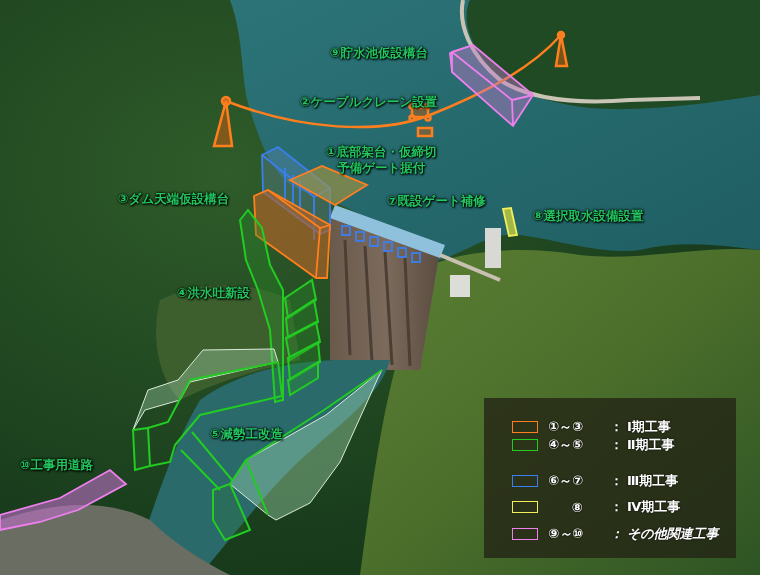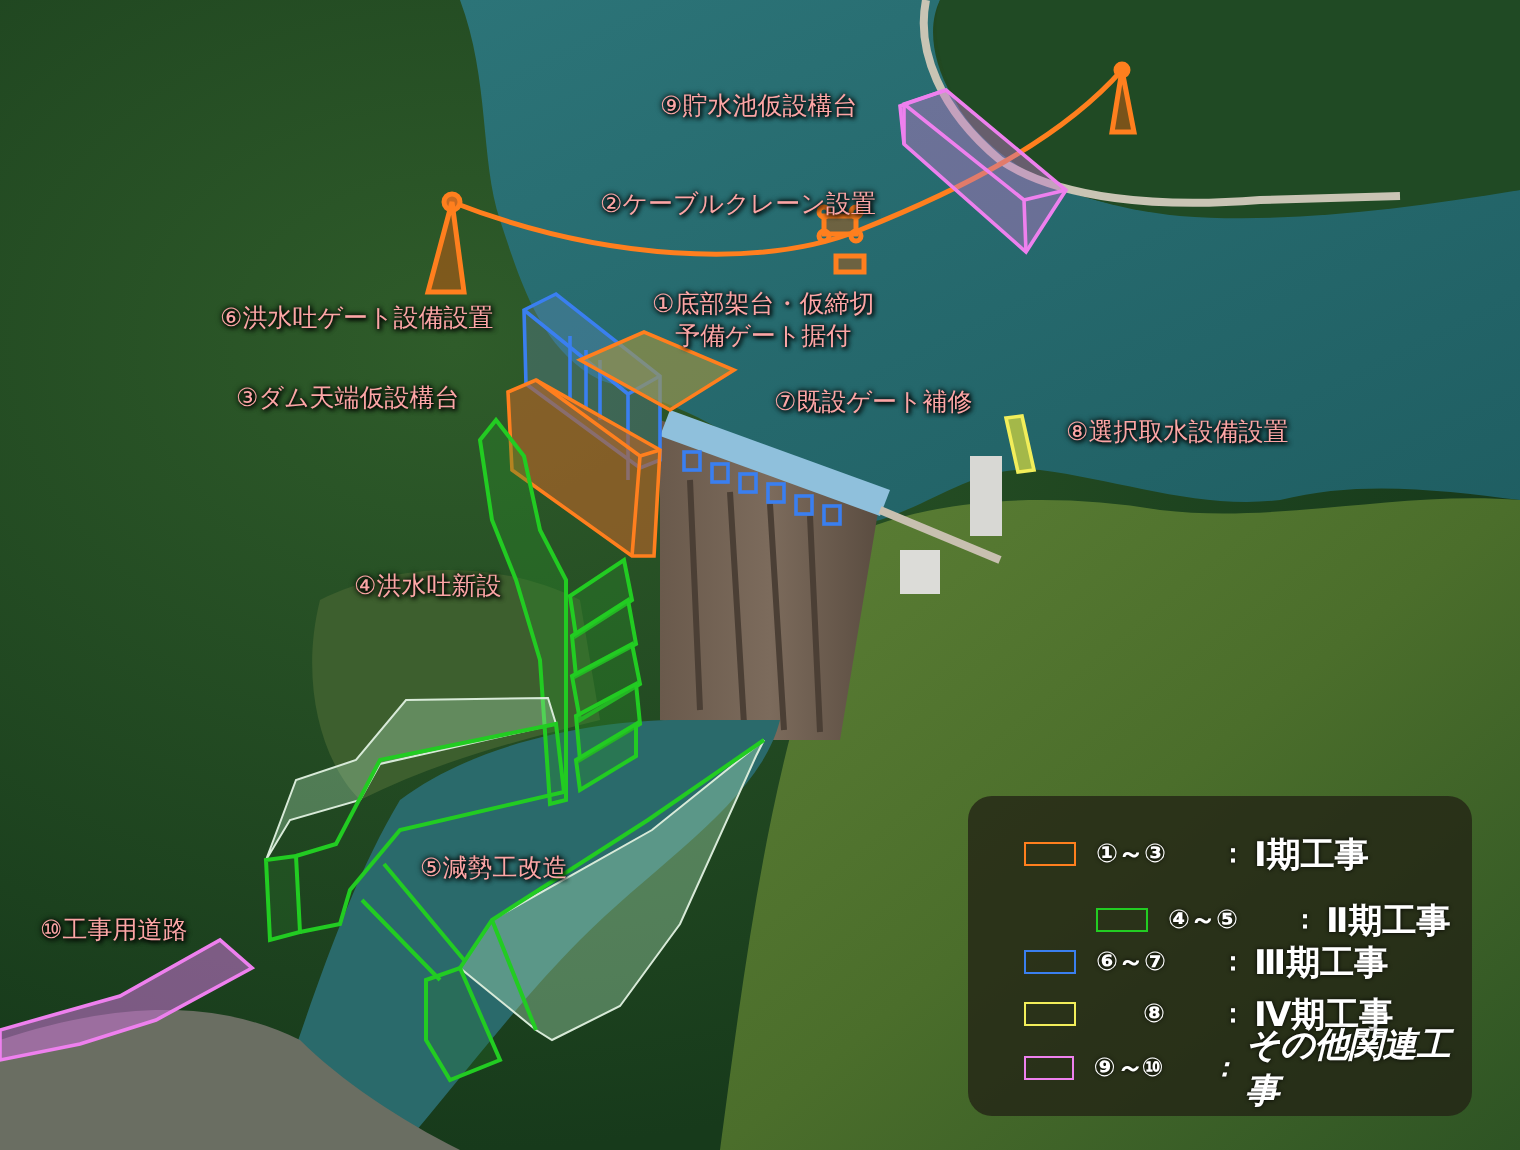--- a/index.html
+++ b/index.html
@@ -1,33 +1,33 @@
 <!DOCTYPE html>
 <html><head>
 <meta charset="utf-8">
 <style>
   html, body { margin: 0; padding: 0; }
   body { width: 760px; height: 575px; overflow: hidden; font-family: "DejaVu Sans", sans-serif; }
   .scene { position: relative; width: 760px; height: 575px; overflow: hidden; background: #2f5a2a; }
   .bg { position: absolute; inset: 0; }
   .overlay { position: absolute; inset: 0; }
   .label {
-    position: absolute; color: #fca5a5; font-weight: normal; font-size: 12.5px; white-space: nowrap;
+    position: absolute; color: #22c55e; font-weight: bold; font-size: 12.5px; white-space: nowrap;
     text-shadow: 0 0 2px #000, 0 0 3px #000, 1px 1px 2px #000; line-height: 16px;
   }
   .label.center { text-align: center; }
   .legend {
     position: absolute; left: 484px; top: 398px; width: 252px; height: 160px;
-    background: rgba(35,35,20,0.78); border-radius: 12px;
+    background: rgba(35,35,20,0.78); border-radius: 0;
   }
   .legend-row { position: absolute; left: 28px; height: 18px; display: flex; align-items: center; }
   .legend-swatch { width: 26px; height: 12px; border: 1.5px solid; box-sizing: border-box; margin-right: 10px; }
   .legend-range { color: #fff; font-weight: bold; font-size: 13px; width: 58px; text-shadow: 0 0 2px #000; }
   .legend-sep { color: #fff; font-weight: bold; font-size: 13px; margin: 0 4px; text-shadow: 0 0 2px #000; }
-  .legend-text { color: #fff; font-weight: bold; font-size: 17px; text-shadow: 0 0 2px #000; }
+  .legend-text { color: #fff; font-weight: bold; font-size: 13px; text-shadow: 0 0 2px #000; }
 </style>
 </head>
 <body>
 
 <div class="scene">
 
   <svg class="bg" width="760" height="575" viewBox="0 0 760 575">
     <defs>
       <radialGradient id="forestA" cx="30%" cy="30%" r="70%">
         <stop offset="0" stop-color="#2f5c2a"></stop>
@@ -140,40 +140,39 @@
       <path d="M503,209 L511,208 L517,235 L509,236 Z" fill="rgba(220,220,60,0.7)" stroke="#f2ee5a" stroke-width="1.8"></path>
     </g>
 
     <g>
       <path d="M0,515 L60,498 L110,470 L126,484 L78,510 L40,522 L0,530 Z" fill="rgba(190,110,200,0.6)" stroke="#ee80ee" stroke-width="1.8"></path>
     </g>
   </svg>
 
   <div class="label" style="left:330px; top:45px;">⑨貯水池仮設構台</div>
   <div class="label" style="left:264px; top:94px;margin-left:36px;">②ケーブルクレーン設置</div>
-  <div class="label" style="left:110px; top:151px;">⑥洪水吐ゲート設備設置</div>
   <div class="label" style="left:118px; top:191px;">③ダム天端仮設構台</div>
   <div class="label center" style="left:326px; top:144px;">
     <div>①底部架台・仮締切</div>
     <div>予備ゲート据付</div>
   </div>
   <div class="label" style="left:371px; top:193px;margin-left:16px;">⑦既設ゲート補修</div>
   <div class="label" style="left:533px; top:208px;">⑧選択取水設備設置</div>
   <div class="label" style="left:177px; top:285px;text-align:right;">④洪水吐新設</div>
   <div class="label" style="left:210px; top:426px;">⑤減勢工改造</div>
   <div class="label" style="left:20px; top:457px;">⑩工事用道路</div>
 
   <div class="legend">
     <div class="legend-row" style="top:20px;">
       <span class="legend-swatch" style="border-color:#ff7f1e;"></span>
       <span class="legend-range">①～③</span>
       <span class="legend-sep">：</span>
       <span class="legend-text">Ⅰ期工事</span>
     </div>
-    <div class="legend-row" style="top:53px;margin-left:36px;">
+    <div class="legend-row" style="top:38px;">
       <span class="legend-swatch" style="border-color:#22cc22;"></span>
       <span class="legend-range">④～⑤</span>
       <span class="legend-sep">：</span>
       <span class="legend-text">Ⅱ期工事</span>
     </div>
     <div class="legend-row" style="top:74px;">
       <span class="legend-swatch" style="border-color:#3a7ff0;"></span>
       <span class="legend-range">⑥～⑦</span>
       <span class="legend-sep">：</span>
       <span class="legend-text">Ⅲ期工事</span>

